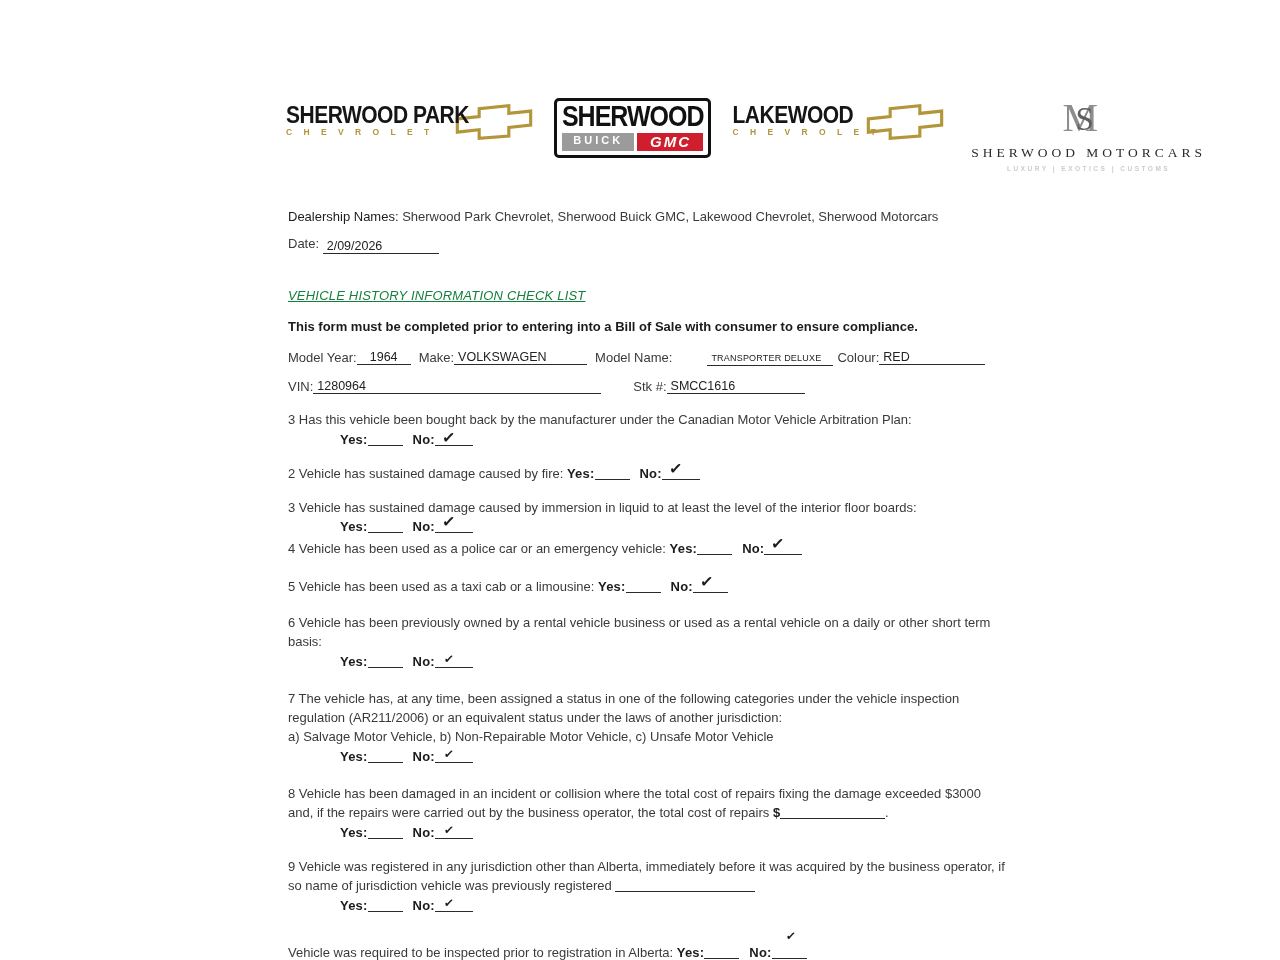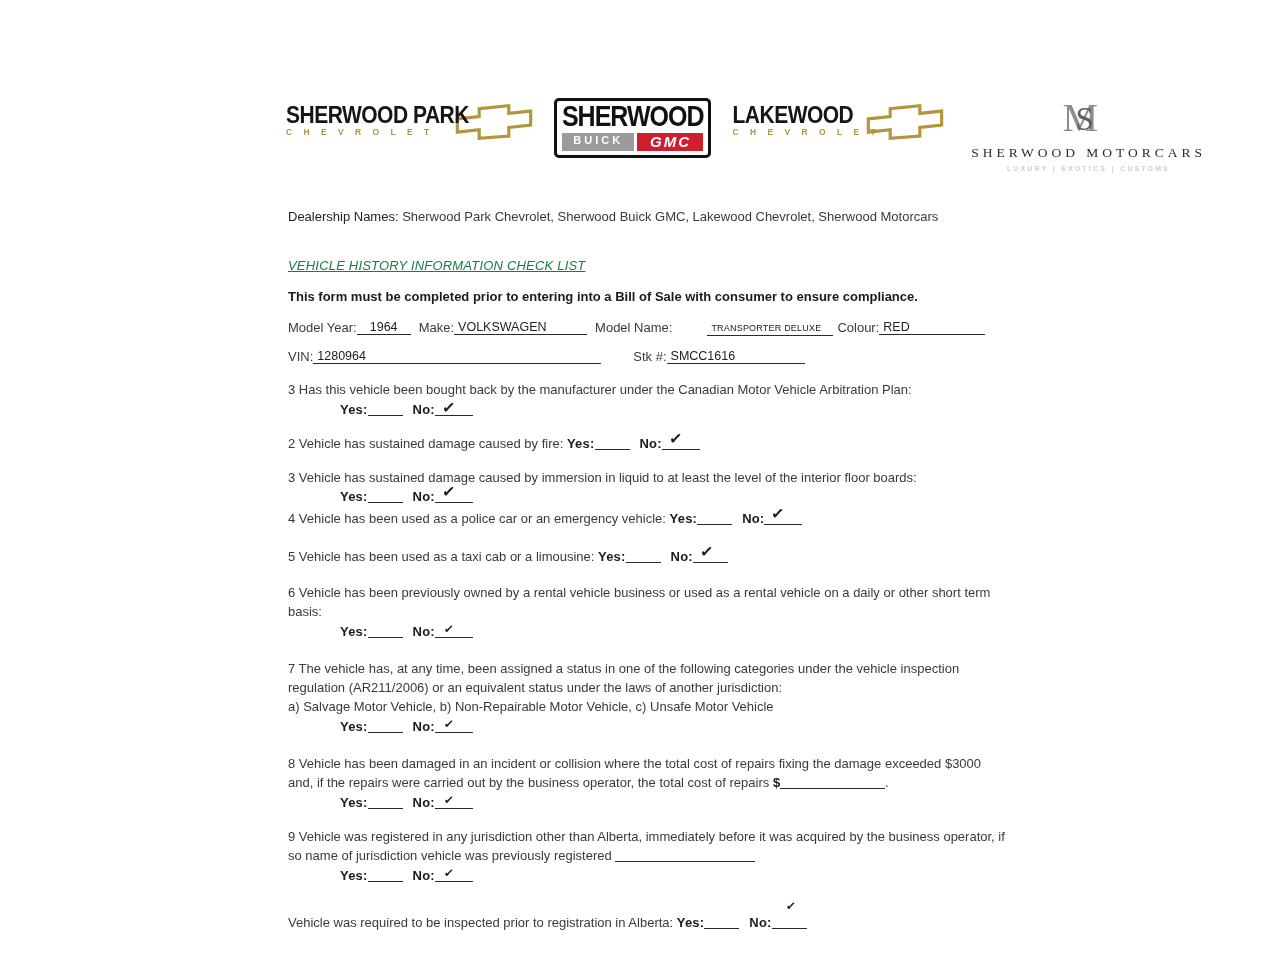--- a/index.html
+++ b/index.html
@@ -96,20 +96,24 @@
       </div>
       <span class="mc-name">SHERWOOD MOTORCARS</span>
       <span class="mc-tag">LUXURY   |   EXOTICS   |  CUSTOMS</span>
     </div>
   </div>
 
   <div class="dealership">
     <span class="lbl-b">Dealership Names:</span><span> Sherwood Park Chevrolet, Sherwood Buick GMC, Lakewood Chevrolet, Sherwood Motorcars</span>
   </div>
 
+  <div class="date-line">
+    <span>Date:</span>
+    <span class="uline" style="width:108px;"><span class="fval">2/09/2026</span></span>
+  </div>
 
   <div class="doc-title">VEHICLE HISTORY INFORMATION CHECK LIST</div>
 
   <div class="note">This form must be completed prior to entering into a Bill of Sale with consumer to ensure compliance.</div>
 
   <div class="field-row">
     <span>Model Year:</span>
     <span class="uline center" style="width:46px;"><span class="fval">1964</span></span>
     <span class="gap8"></span>
     <span>Make:</span>

